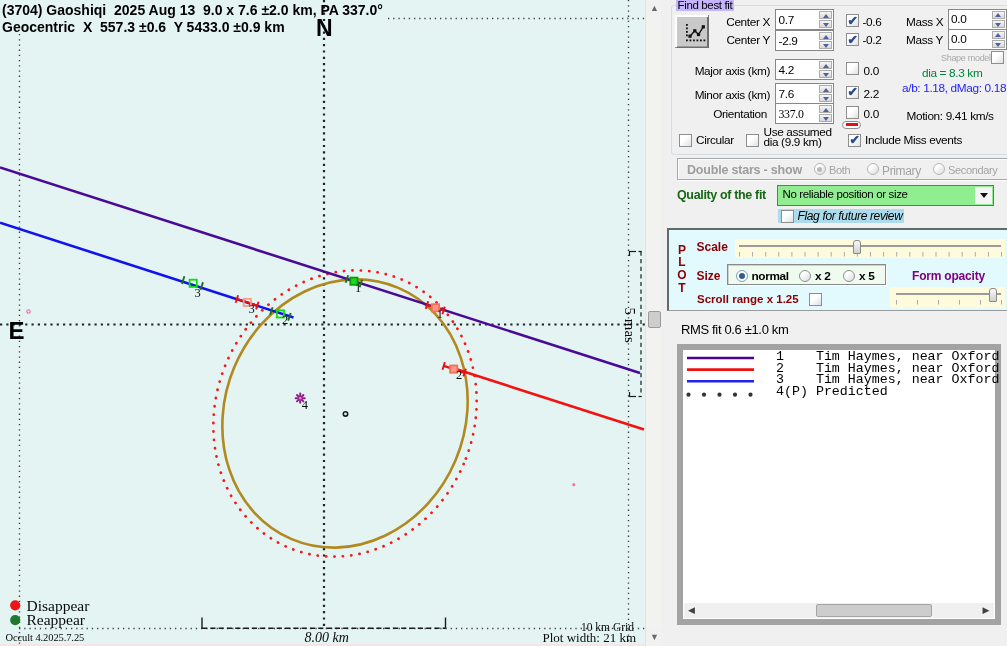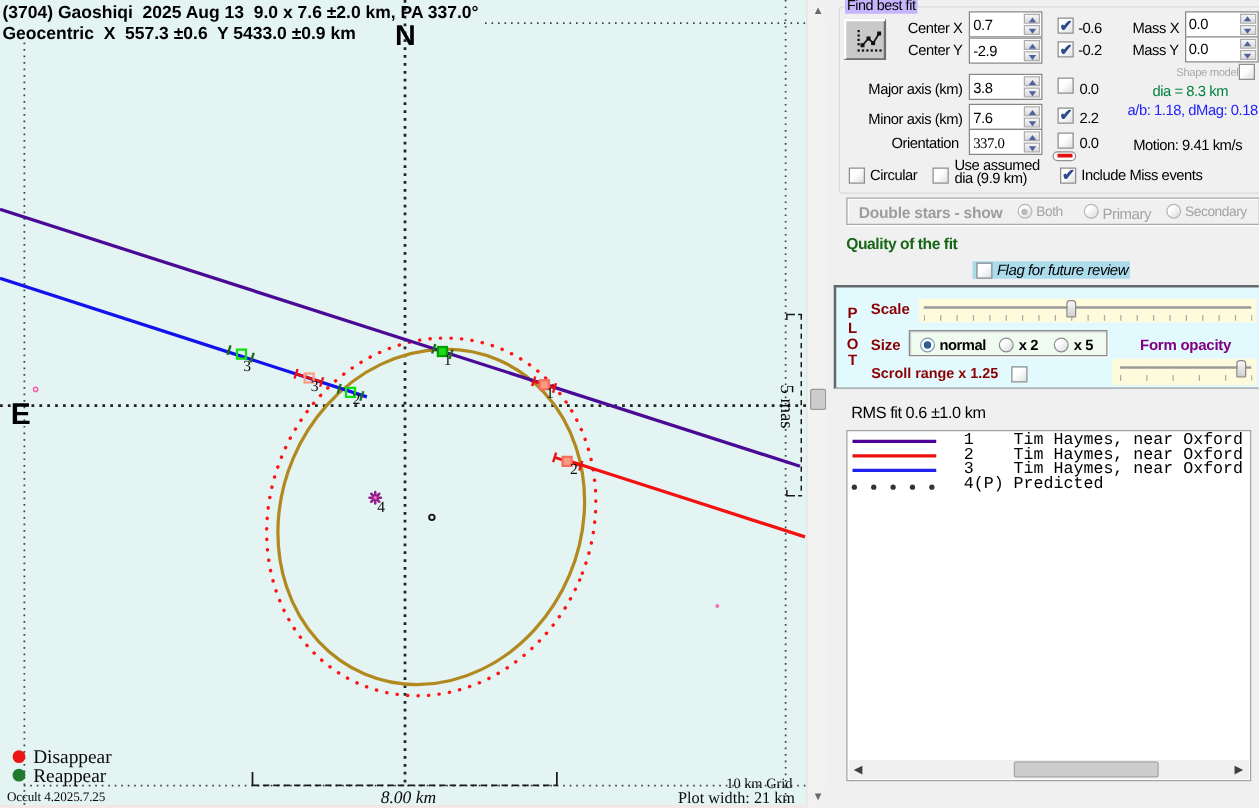--- a/index.html
+++ b/index.html
@@ -177,21 +177,21 @@
 <div class="spin" style="left:114px;top:30px;width:57px;height:19px;text-align:center;">
       <span class="v">-2.9</span>
       <span class="bu">
         <span class="tu"></span>
       </span>
       <span class="bd">
         <span class="td"></span>
       </span>
     </div>
 <div class="spin" style="left:114px;top:59px;width:57px;height:19px;">
-      <span class="v">3.8</span>
+      <span class="v">4.2</span>
       <span class="bu">
         <span class="tu"></span>
       </span>
       <span class="bd">
         <span class="td"></span>
       </span>
     </div>
 <div class="spin" style="left:114px;top:83px;width:57px;height:19px;">
       <span class="v">7.6</span>
       <span class="bu">
@@ -264,20 +264,25 @@
     <span class="abs" style="left:152.5px;top:163px;width:12px;height:12px;">
       <span class="abs" style="left:3.5px;top:3.5px;width:5px;height:5px;border-radius:50%;background:#B9B9B9;"></span>
     </span>
 <div class="lab" style="left:168px;top:164px;font-size:11px;color:#A3A3A3;">Both</div>
 <div class="rad" style="left:206px;top:163px;border-color:#B5B5B5;"></div>
 <div class="lab" style="left:221px;top:164px;font-size:12px;color:#A3A3A3;">Primary</div>
 <div class="rad" style="left:271.5px;top:163px;border-color:#B5B5B5;"></div>
 <div class="lab" style="left:287px;top:164px;font-size:11px;color:#A3A3A3;">Secondary</div>
 
 <div class="lab" style="left:16px;top:188px;font-weight:bold;font-size:12.5px;color:#156615;">Quality of the fit</div>
+<div class="abs" style="left:115.5px;top:185px;width:217px;height:21px;border:1px solid #707070;background:#90EE90;box-sizing:border-box;">
+  <div class="lab" style="left:5px;top:2px;font-size:11.5px;">No reliable position or size</div>
+  <div class="abs" style="right:1px;top:1px;width:17px;height:17px;background:#F4F4F4;"></div>
+  <div class="abs" style="right:5px;top:7px;width:0;height:0;border-left:4.5px solid transparent;border-right:4.5px solid transparent;border-top:5px solid #111;"></div>
+</div>
 
 <div class="abs" style="left:117px;top:208.5px;width:126px;height:14.5px;background:#ACDCEC;"></div>
 <div class="cb" style="left:119.5px;top:209.5px;"></div>
 <div class="lab" style="left:136.5px;top:209px;font-style:italic;font-size:12px;">Flag for future review</div>
 
 <div class="abs" style="left:6px;top:228px;width:340px;height:83px;background:#E2F9FE;border-top:2px solid #606A6A;border-left:2px solid #606A6A;border-bottom:1px solid #9A9A9A;box-sizing:border-box;"></div>
 <div class="maroon abs" style="left:15px;top:243.5px;font-size:12px;line-height:12.7px;width:12px;text-align:center;">P<br>L<br>O<br>T</div>
 <div class="maroon abs" style="left:35.5px;top:240px;font-size:12px;">Scale</div>
 <div class="abs" style="left:73.5px;top:238.5px;width:270px;height:19px;background:#FEFBDC;"></div>
 <div class="abs" style="left:78px;top:245.2px;width:262px;height:1.6px;background:#9A9B9A;"></div>
@@ -327,21 +332,21 @@
         <line x1="63.5" y1="0" x2="63.5" y2="4.5"></line>
         <line x1="84.5" y1="0" x2="84.5" y2="4.5"></line>
         <line x1="105.5" y1="0" x2="105.5" y2="4.5"></line>
   </g>
 </svg>
 <div class="abs" style="left:328px;top:287.5px;width:8px;height:14px;background:linear-gradient(#f8f8f8,#d0d0d0);border:1px solid #8A8A8A;border-radius:3px 3px 1px 1px;box-sizing:border-box;"></div>
 <div class="maroon abs" style="left:36px;top:292.5px;font-size:11.5px;">Scroll range x 1.25</div>
 <div class="cb" style="left:148px;top:292.5px;"></div>
 
 <div class="lab" style="left:20px;top:322px;font-size:13px;">RMS fit 0.6 ±1.0 km</div>
-<div class="abs" style="left:16px;top:343.5px;width:323.5px;height:281px;background:#FFFFFF;border:1px solid #a3a3a3;box-sizing:border-box;">
+<div class="abs" style="left:16px;top:343.5px;width:323.5px;height:281px;background:#FFFFFF;border:6px solid #a3a3a3;box-sizing:border-box;">
   <svg class="abs" style="left:0;top:0;" width="321" height="60">
     <line x1="4" y1="8" x2="71" y2="8" stroke="#4B0096" stroke-width="2.6"></line>
     <line x1="4" y1="19.6" x2="71" y2="19.6" stroke="#EE1111" stroke-width="2.6"></line>
     <line x1="4" y1="31.3" x2="71" y2="31.3" stroke="#2222EE" stroke-width="2.6"></line>
     <g fill="#333333">
       <circle cx="5.5" cy="44.7" r="2.1"></circle>
           <circle cx="21" cy="44.7" r="2.1"></circle>
           <circle cx="36.5" cy="44.7" r="2.1"></circle>
           <circle cx="52" cy="44.7" r="2.1"></circle>
           <circle cx="67.5" cy="44.7" r="2.1"></circle>

